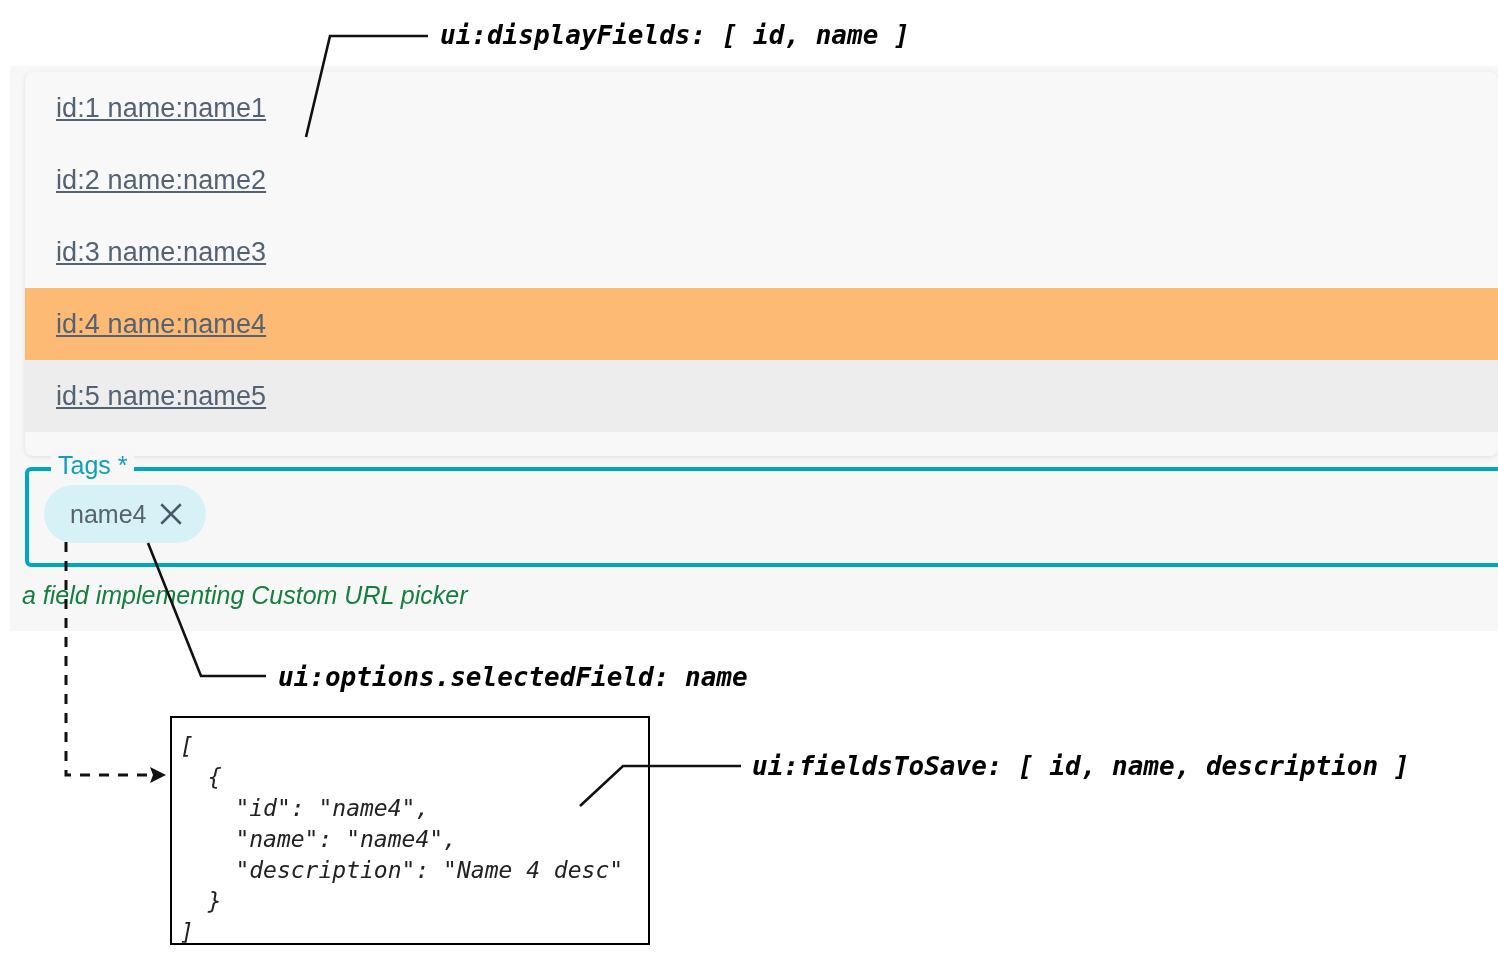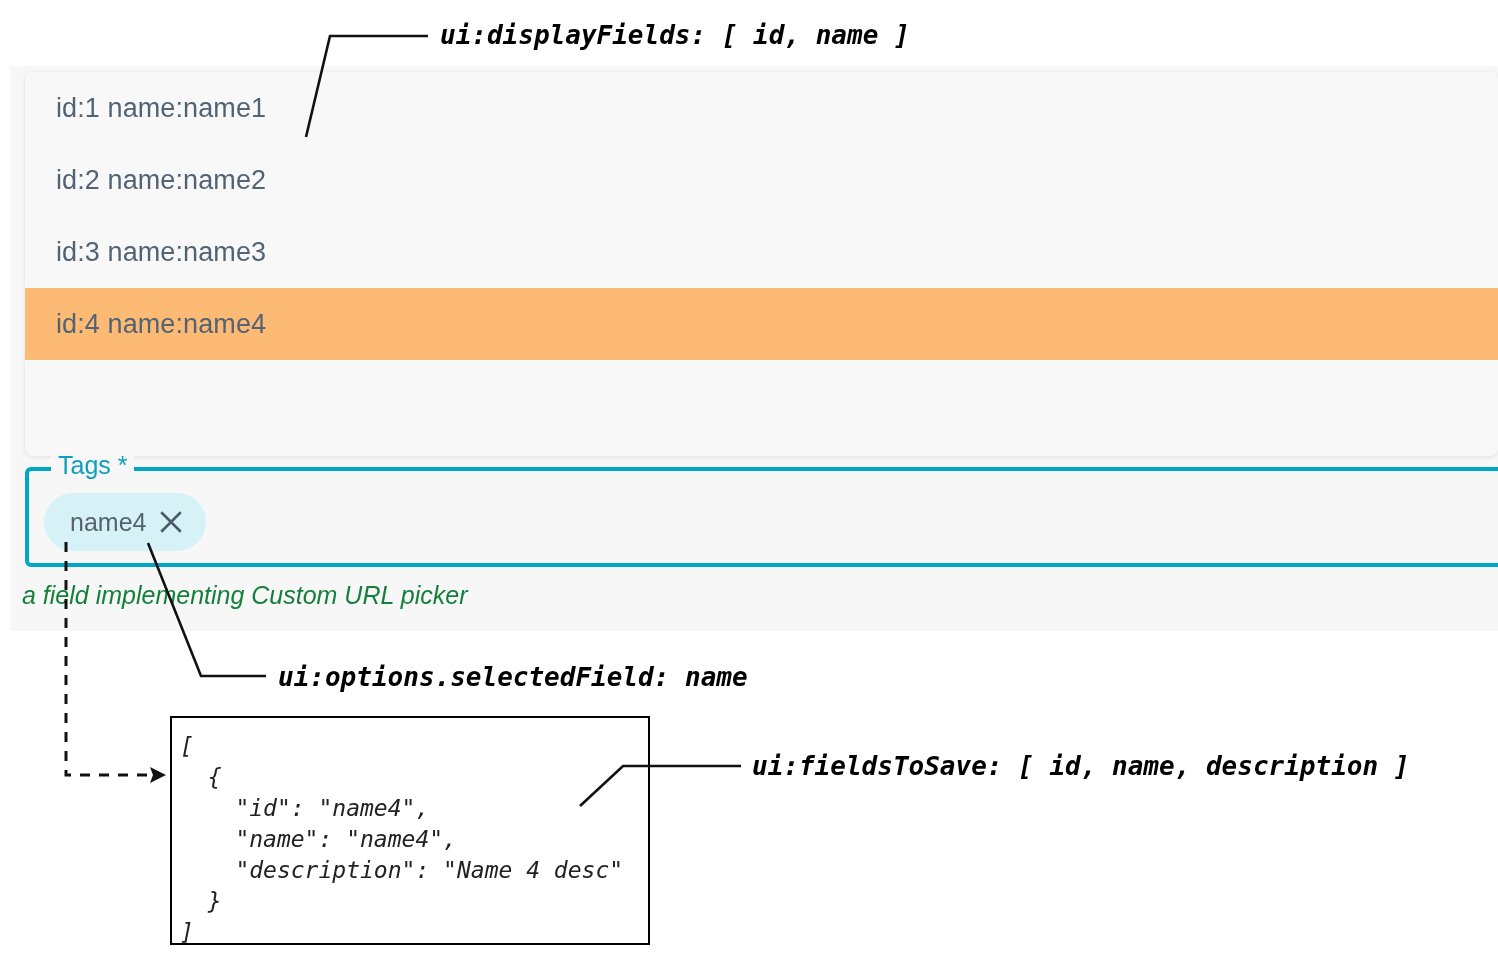--- a/index.html
+++ b/index.html
@@ -49,20 +49,21 @@
     z-index: 10;
   }
   .picker-option {
     height: 72px;
     line-height: 72px;
     padding-left: 31px;
     font-size: 27px;
     color: #536374;
     letter-spacing: 0.1px;
     white-space: nowrap;
+    text-decoration: underline;
   }
   .picker-option.is-selected {
     background: #fdba74;
   }
   .picker-option.is-alt {
     background: #ededed;
   }
 
   
   .tags-field {
@@ -101,21 +102,20 @@
     left: 19px;
     top: 18px;
     height: 58px;
     display: flex;
     align-items: center;
     gap: 12px;
     padding: 0 22px 0 26px;
     background: #d7f2f6;
     border-radius: 29px;
     box-sizing: border-box;
-    margin-top: 8px;
   }
   .chip-label {
     font-size: 25px;
     color: #55636f;
     white-space: nowrap;
   }
   .chip-close {
     width: 26px;
     height: 26px;
     display: block;
@@ -175,20 +175,21 @@
 </head>
 <body>
 
 <div class="form-panel"></div>
 
 <div class="picker-list">
   <div class="picker-option">id:1 name:name1</div>
   <div class="picker-option">id:2 name:name2</div>
   <div class="picker-option">id:3 name:name3</div>
   <div class="picker-option is-selected">id:4 name:name4</div>
+  <div class="picker-option is-alt">id:5 name:name5</div>
 </div>
 
 <div class="tags-field">
   <fieldset class="tags-fieldset"></fieldset>
   <div class="tags-legend">Tags *</div>
   <div class="chip">
     <span class="chip-label">name4</span>
     <svg class="chip-close" viewBox="0 0 24 24">
       <path d="M3 3 L21 21 M21 3 L3 21" stroke="#4a5a6a" stroke-width="2.4" fill="none" stroke-linecap="butt"></path>
     </svg>

